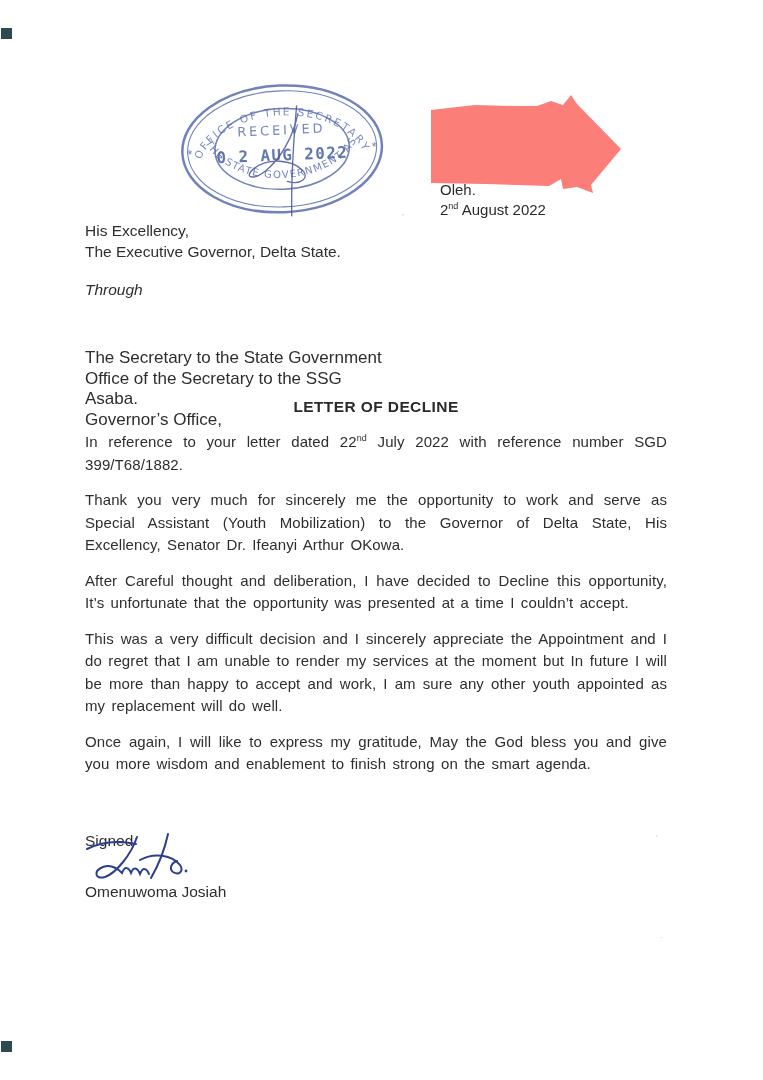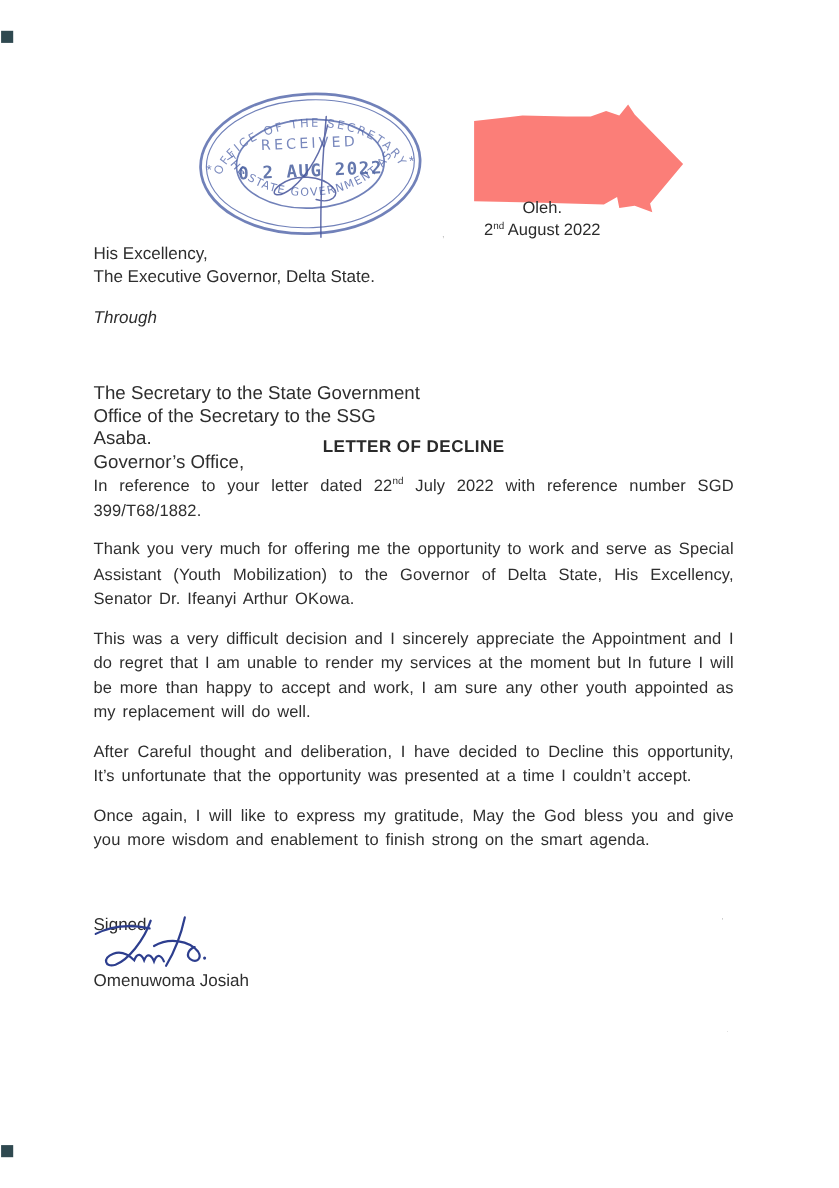--- a/index.html
+++ b/index.html
@@ -12,21 +12,21 @@
   .paper{position:relative;width:763px;height:1080px;background:#ffffff;}
 
   
   .stamp{position:absolute;left:176px;top:74px;width:212px;height:144px;transform:rotate(-2.5deg);}
   .stamp svg{display:block;}
 
   
   .arrow{position:absolute;left:425px;top:92px;width:205px;height:110px;}
 
   
-  .dateline{position:absolute;left:440px;top:180px;font-size:15px;line-height:20px;color:#2b2b2b;text-align:center;}
+  .dateline{position:absolute;left:440px;top:180px;font-size:15px;line-height:20px;color:#2b2b2b;}
 
   
   .recipient{position:absolute;left:85px;top:221px;font-size:15.5px;line-height:20.5px;color:#2e2e2e;}
   .through{position:absolute;left:85px;top:281px;font-size:15.5px;font-style:italic;color:#2e2e2e;}
   .through-address{position:absolute;left:85px;top:320px;font-size:17px;line-height:20.5px;color:#2e2e2e;margin-top:28px;}
 
   
   .title{
     position:absolute;left:85px;top:398px;width:582px;
     text-align:center;font-size:15.5px;font-weight:bold;
@@ -109,23 +109,23 @@
     <div>The Secretary to the State Government</div>
     <div>Office of the Secretary to the SSG</div>
     <div>Asaba.</div>
     <div>Governor’s Office,</div>
   </div>
 
   <div class="title">LETTER OF DECLINE</div>
 
   <div class="body-text">
     <p><span>In reference to your letter dated 22</span><sup>nd</sup><span> July 2022 with reference number SGD 399/T68/1882.</span></p>
-    <p>Thank you very much for offering me the opportunity to work and serve as Special Assistant (Youth Mobilization) to the Governor of Delta State, His Excellency, Senator Dr. Ifeanyi Arthur OKowa.</p>
+    <p>Thank you very much for sincerely me the opportunity to work and serve as Special Assistant (Youth Mobilization) to the Governor of Delta State, His Excellency, Senator Dr. Ifeanyi Arthur OKowa.</p>
+    <p>After Careful thought and deliberation, I have decided to Decline this opportunity, It’s unfortunate that the opportunity was presented at a time I couldn’t accept.</p>
     <p>This was a very difficult decision and I sincerely appreciate the Appointment and I do regret that I am unable to render my services at the moment but In future I will be more than happy to accept and work, I am sure any other youth appointed as my replacement will do well.</p>
-    <p>After Careful thought and deliberation, I have decided to Decline this opportunity, It’s unfortunate that the opportunity was presented at a time I couldn’t accept.</p>
     <p>Once again, I will like to express my gratitude, May the God bless you and give you more wisdom and enablement to finish strong on the smart agenda.</p>
   </div>
 
   <div class="signed-label">Signed</div>
   <svg class="signature" viewBox="0 0 130 58">
     <g fill="none" stroke="#2d3e8e" stroke-width="2" stroke-linecap="round">
       <path d="M7,18 Q28,7 56,13"></path>
       <path d="M57,6 C51,24 36,42 25,46 C15,49 13,40 23,36 C31,33 38,38 42,42 C45,34 49,37 51,42 C54,34 58,38 60,43 C63,35 67,38 69,43"></path>
       <path d="M88,3 C85,17 78,35 71,47"></path>
       <path d="M60,29 C74,21 92,24 100,34 C104,40 99,45 93,41 C89,38 91,32 97,30"></path>

